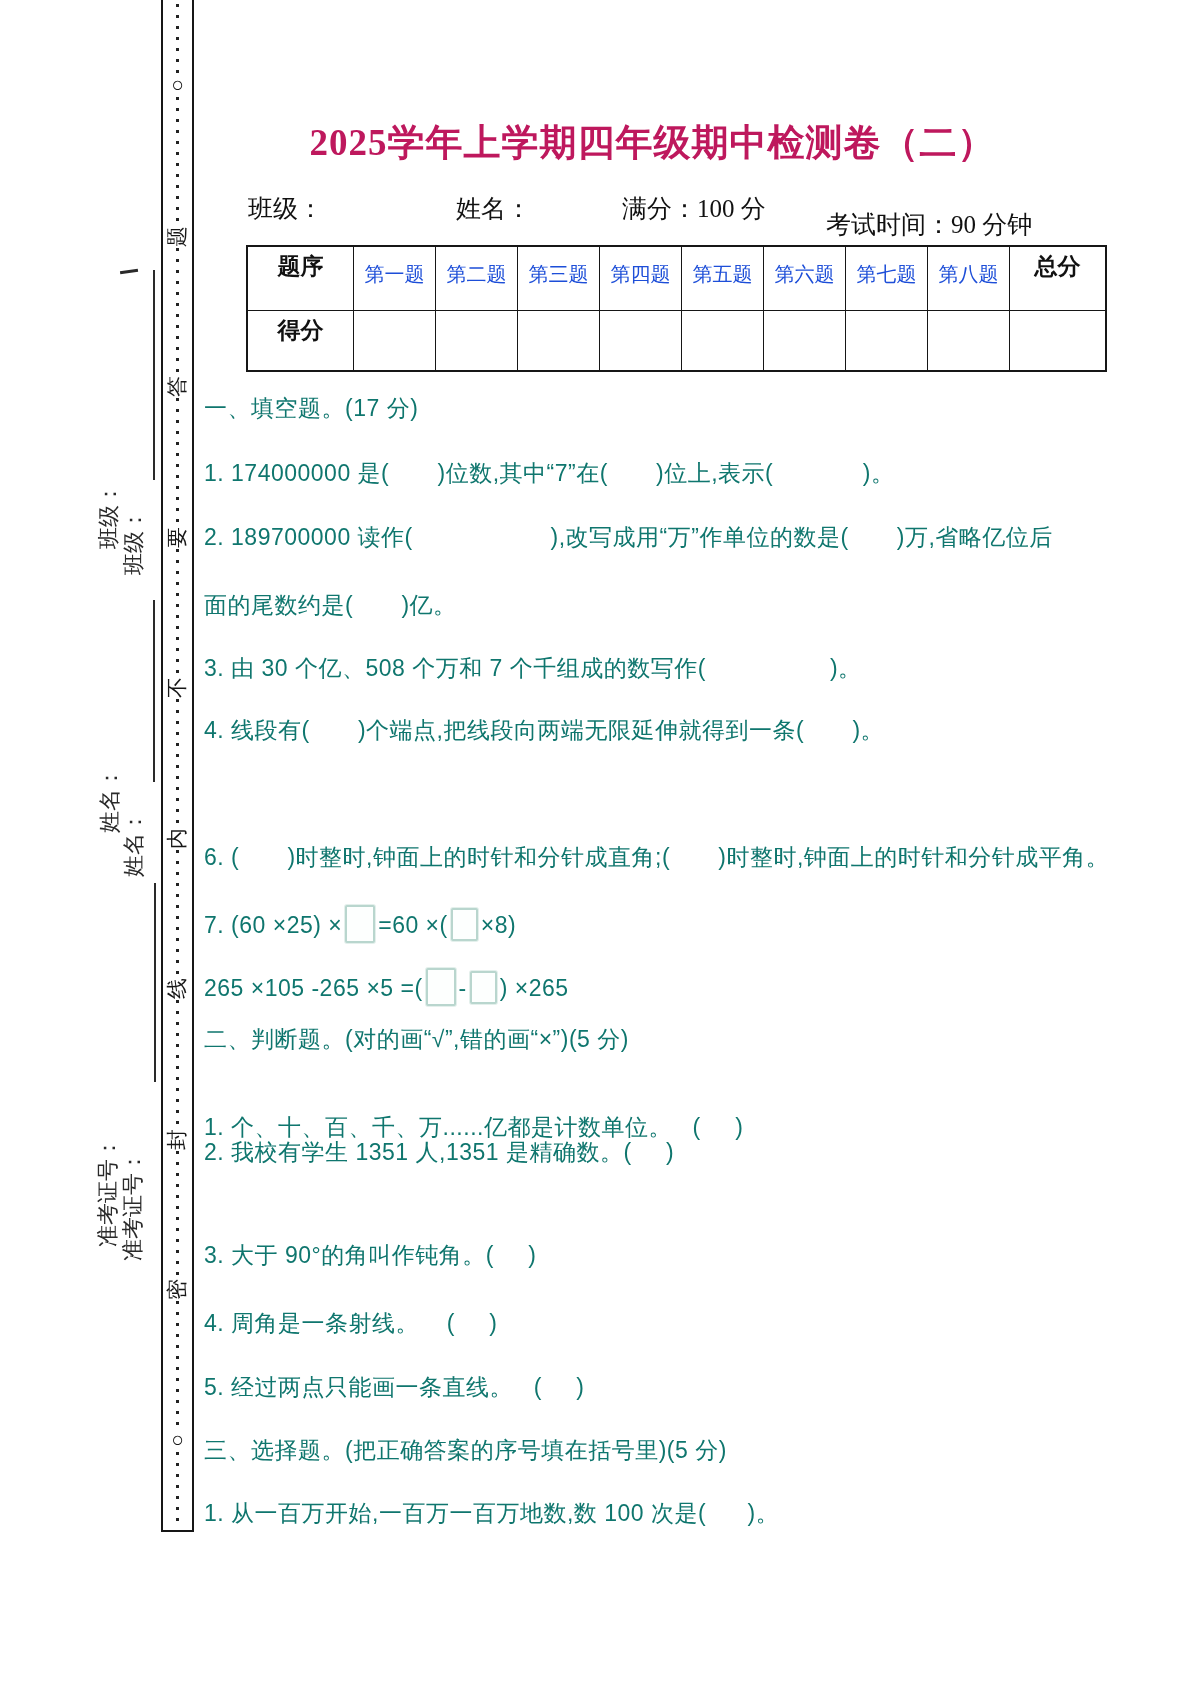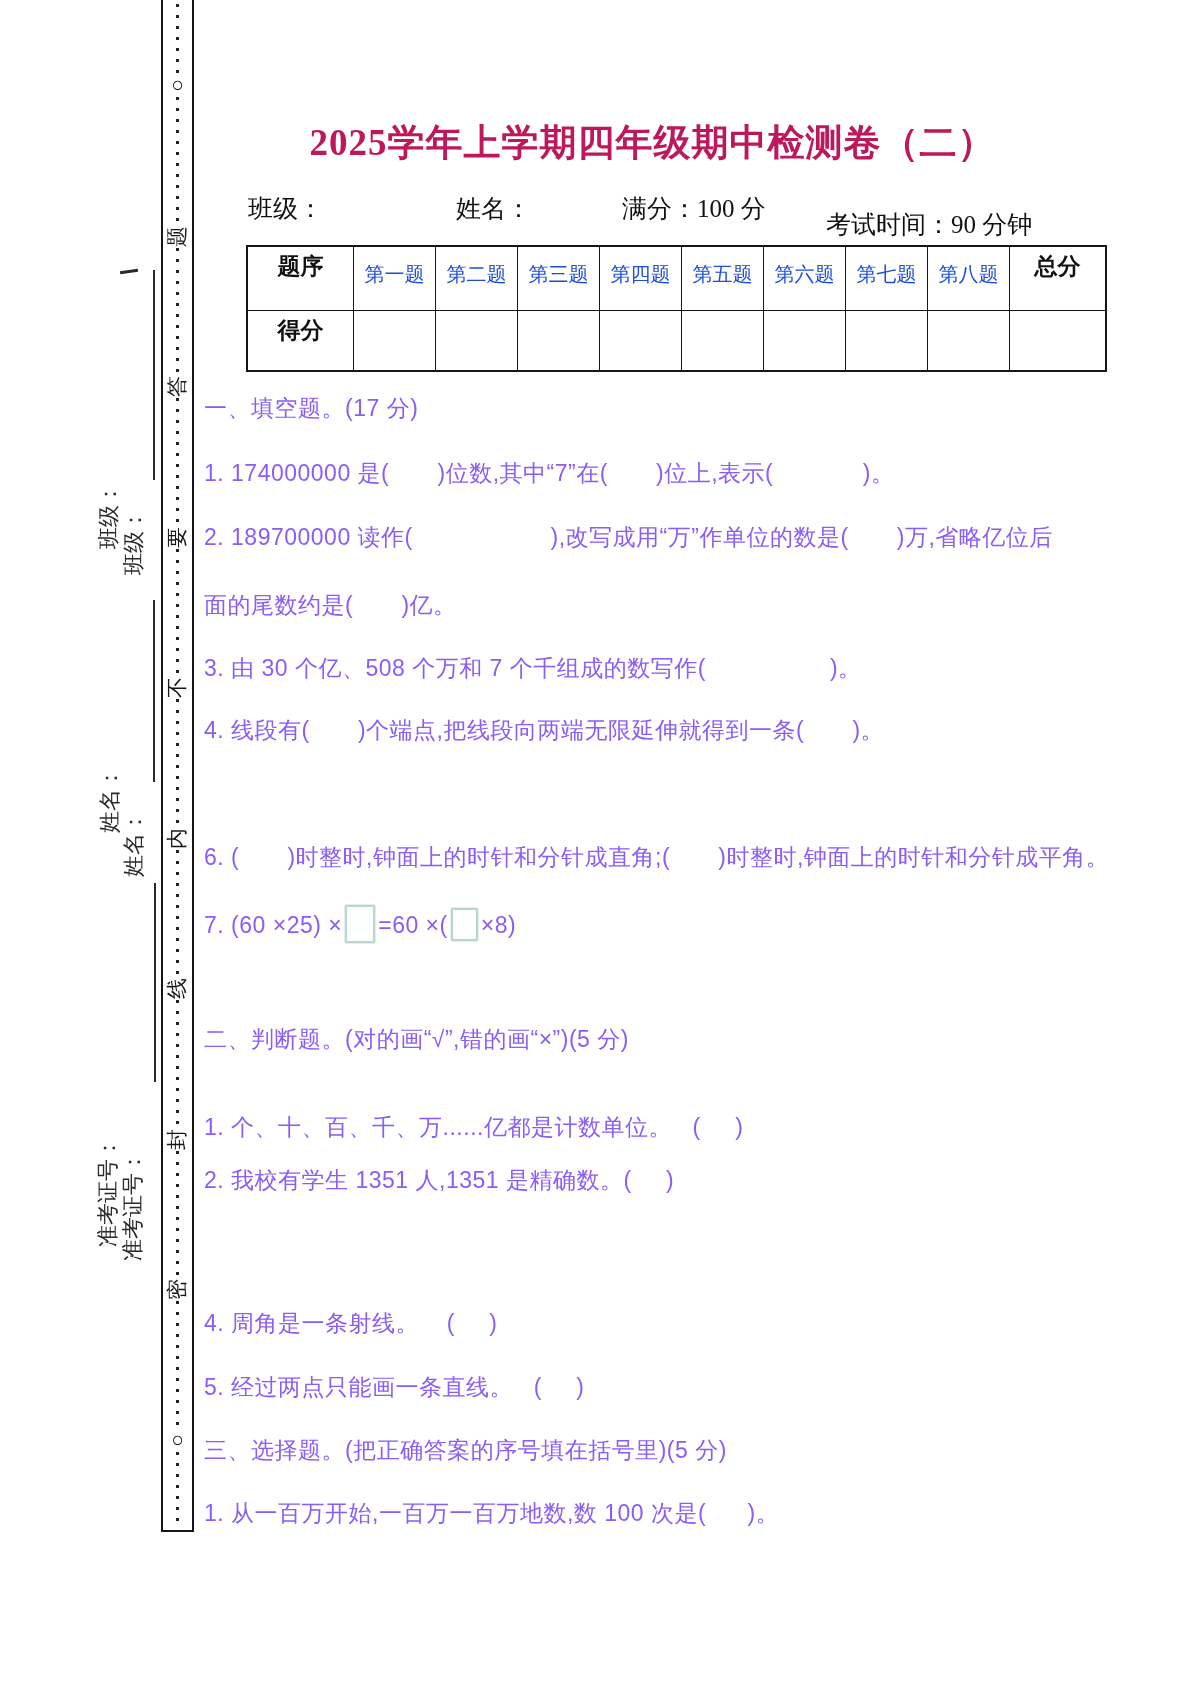--- a/index.html
+++ b/index.html
@@ -59,21 +59,21 @@
     display:flex; align-items:flex-start; justify-content:center; padding-top:4px;
   }
   .score-table > div:nth-child(10n) { border-right:none; }
   .score-table > div:nth-child(n+11) { border-bottom:none; }
   .th-strong { font:bold 23px "Liberation Sans", sans-serif; color:#111; }
   .th-plain  { font:20px "Liberation Serif", serif; color:#1d4ed8; padding-top:14px !important; }
 
   
   .line {
     position:absolute; left:204px; white-space:pre;
-    font:23px "Liberation Sans", sans-serif; color:#8b5cf6; letter-spacing:0.5px;
+    font:23px "Liberation Sans", sans-serif; color:#0f766e; letter-spacing:0.5px;
     line-height:32px;
   }
   .abox {
     display:inline-block; vertical-align:middle; margin:0 3px 6px 3px;
     width:30px; height:38px; background:#fdfffe;
     border:2px solid #b9d6ce; border-radius:2px;
     box-shadow:0 0 0 1px #e4f0ec;
   }
   .abox.sm { width:27px; height:33px; }
 </style>
@@ -152,23 +152,25 @@
   <div class="line" style="top:392px;">一、填空题。(17 分)</div>
   <div class="line" style="top:457px;">1. 174000000 是(       )位数,其中“7”在(       )位上,表示(             )。</div>
   <div class="line" style="top:521px;">2. 189700000 读作(                    ),改写成用“万”作单位的数是(       )万,省略亿位后</div>
   <div class="line" style="top:589px;">面的尾数约是(       )亿。</div>
   <div class="line" style="top:652px;">3. 由 30 个亿、508 个万和 7 个千组成的数写作(                  )。</div>
   <div class="line" style="top:714px;">4. 线段有(       )个端点,把线段向两端无限延伸就得到一条(       )。</div>
   <div class="line" style="top:841px;">6. (       )时整时,钟面上的时针和分针成直角;(       )时整时,钟面上的时针和分针成平角。</div>
 
   <div class="line" style="top:905px;"><span>7. (60 ×25) ×</span><span class="abox"></span><span>=60 ×(</span><span class="abox sm"></span><span>×8)</span></div>
 
+  <div class="line" style="top:968px;"><span>265 ×105 -265 ×5 =(</span><span class="abox"></span><span>-</span><span class="abox sm"></span><span>) ×265</span></div>
 
   <div class="line" style="top:1023px;">二、判断题。(对的画“√”,错的画“×”)(5 分)</div>
   <div class="line" style="top:1111px;">1. 个、十、百、千、万......亿都是计数单位。   (     )</div>
-  <div class="line" style="top:1164px;">2. 我校有学生 1351 人,1351 是精确数。(     )</div>
+  <div class="line" style="top:1136px;">2. 我校有学生 1351 人,1351 是精确数。(     )</div>
+  <div class="line" style="top:1239px;">3. 大于 90°的角叫作钝角。(     )</div>
   <div class="line" style="top:1307px;">4. 周角是一条射线。    (     )</div>
   <div class="line" style="top:1371px;">5. 经过两点只能画一条直线。   (     )</div>
 
   <div class="line" style="top:1434px;">三、选择题。(把正确答案的序号填在括号里)(5 分)</div>
   <div class="line" style="top:1497px;">1. 从一百万开始,一百万一百万地数,数 100 次是(      )。</div>
 
 </div>
 
 </body></html>

